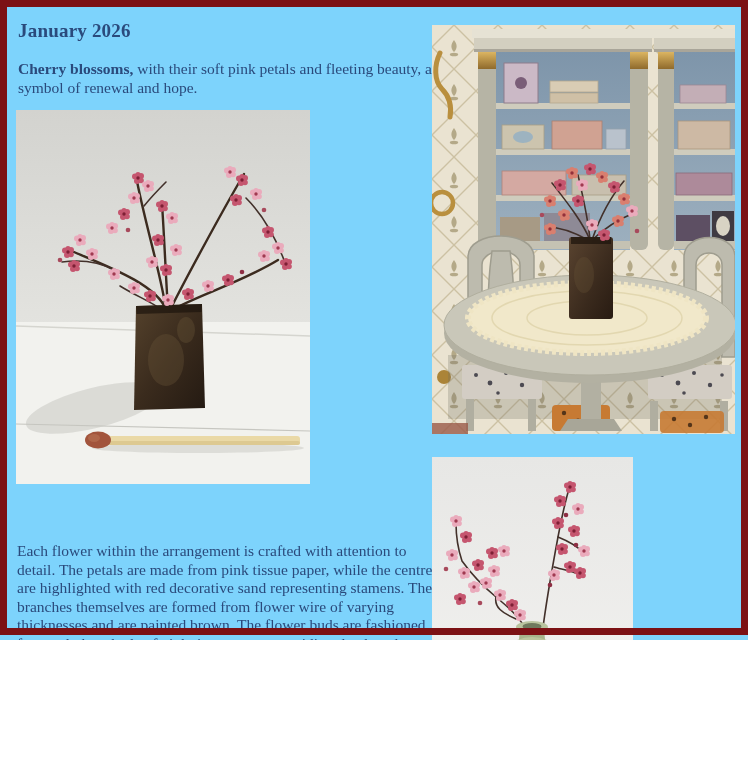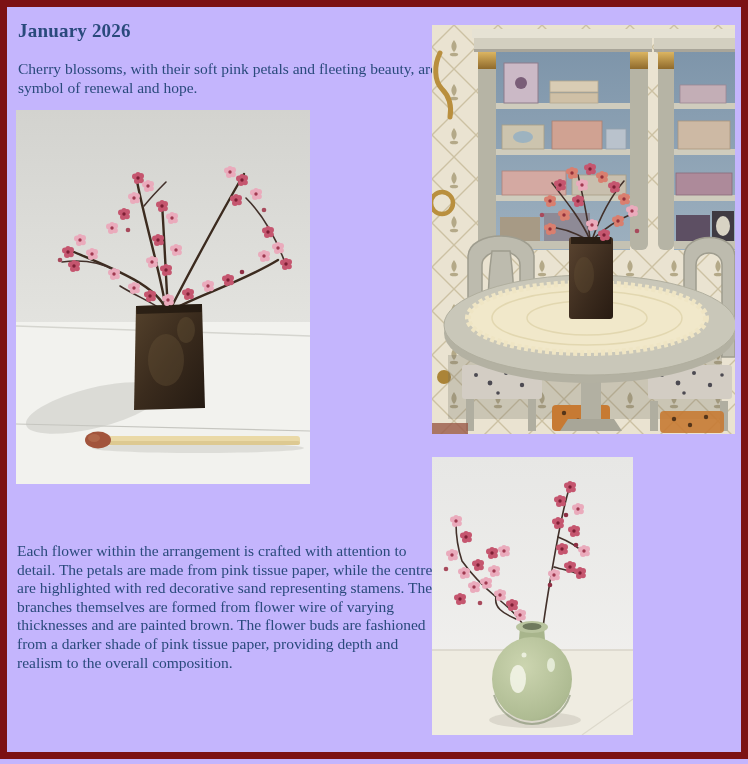--- a/index.html
+++ b/index.html
@@ -1,22 +1,22 @@
 <!DOCTYPE html>
 <html style="--border-color: #7c1114; --text-color: #2a4a7c;"><head>
 <meta charset="utf-8">
 <style>
   html,body{margin:0;padding:0;background:#ffffff;}
-  .page{position:relative;width:748px;height:764px;background:#c4b5fd;overflow:hidden;
+  .page{position:relative;width:748px;height:640px;background:#7dd3fc;overflow:hidden;
         font-family:"Liberation Serif","DejaVu Serif",serif;color:var(--text-color,#2a4a7c);}
   .frame{position:absolute;left:0;top:0;right:0;bottom:5px;
          border:7px solid var(--border-color,#7c1114);pointer-events:none;z-index:6;}
   .title{position:absolute;left:18px;top:20px;margin:0;font-size:19px;font-weight:700;letter-spacing:.2px;}
   .intro{position:absolute;left:18px;top:60px;width:450px;margin:0;font-size:15.5px;line-height:18.5px;}
-  .intro b{font-weight:400;}
+  .intro b{font-weight:700;}
   .bodytext{position:absolute;left:17px;top:542px;width:426px;margin:0;font-size:15.5px;line-height:18.6px;}
   figure{position:absolute;margin:0;}
   .f1{left:16px;top:110px;width:294px;height:374px;}
   .f2{left:432px;top:25px;width:303px;height:409px;}
   .f3{left:432px;top:457px;width:201px;height:278px;}
   figure svg{display:block;width:100%;height:100%;}
   .br{stroke:#3c2b1f;stroke-width:2.4;fill:none;stroke-linecap:round;}
   .br2{stroke:#42302a;stroke-width:1.6;fill:none;stroke-linecap:round;}
 </style>
 </head>

